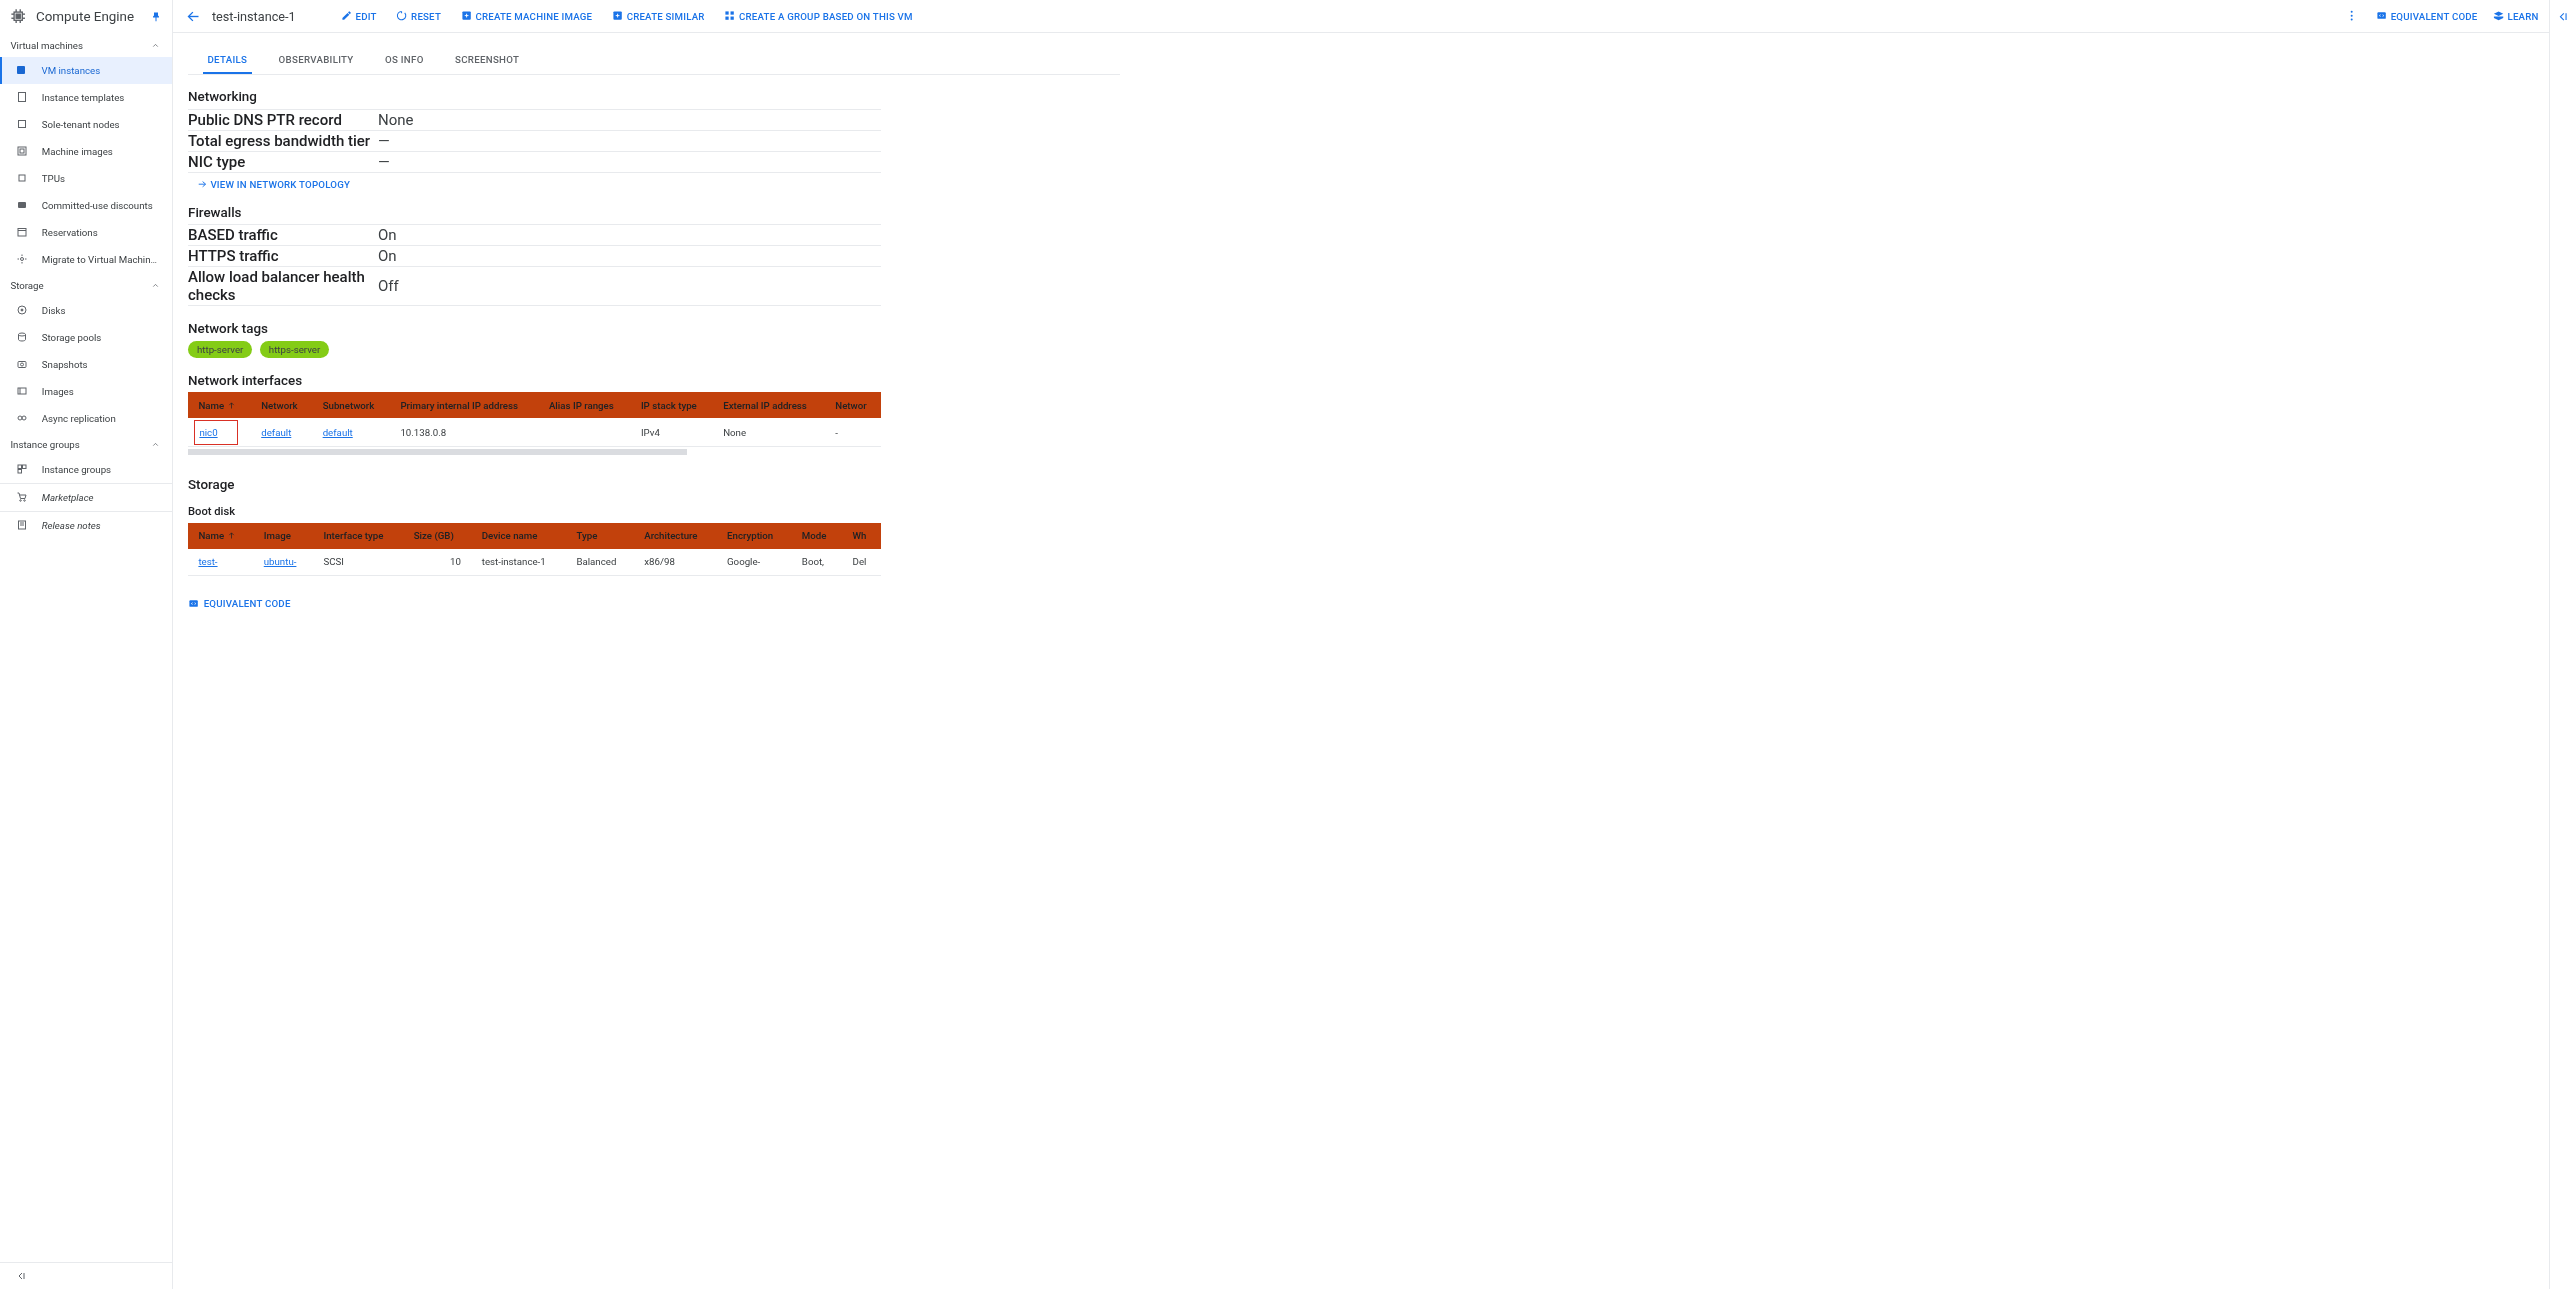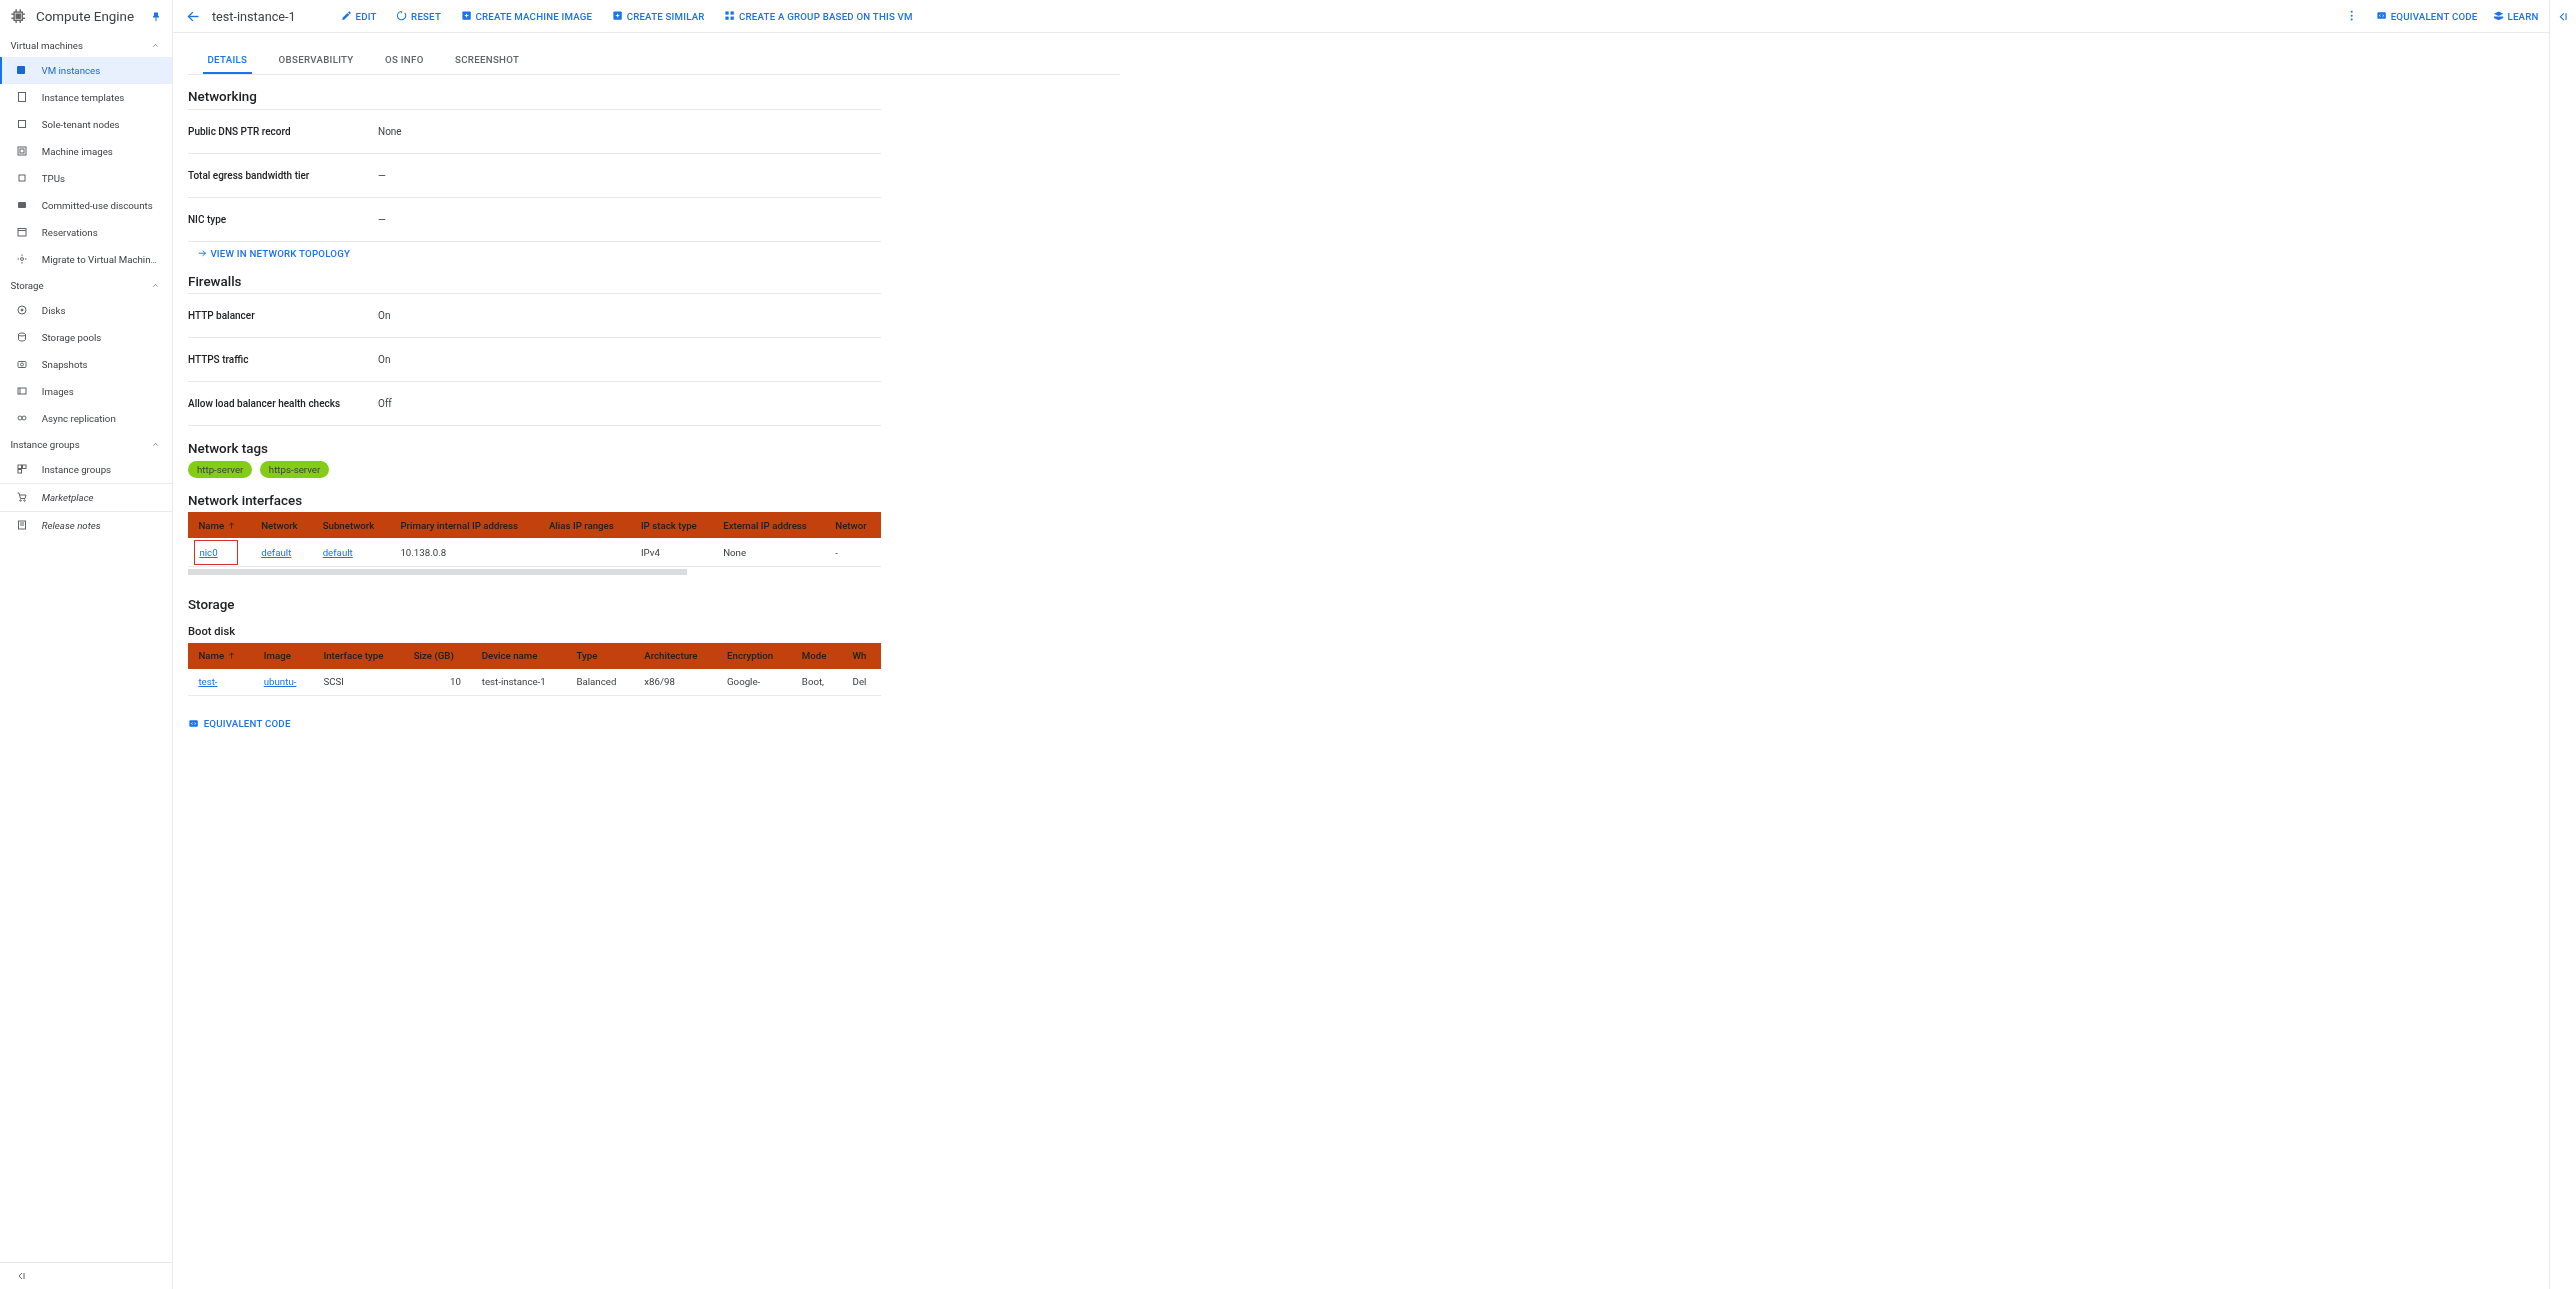--- a/index.html
+++ b/index.html
@@ -184,21 +184,21 @@
   font-weight: 500;
   color: #202124;
   margin-top: 13.4px;
   margin-bottom: 4.5px;
 }
 .kv-table {
   width: 100%;
   border-collapse: collapse;
 }
 .kv-table tr { border-bottom: 0.7px solid #e8eaed; border-top: 0.7px solid #e8eaed;}
-.kv-table td { padding: 16px 0; font-size: 10px; }
+.kv-table td { padding: 1px 0; font-size: 15px; }
 .kv-table td.k { font-weight: 500; color:#202124; width: 190px; }
 .link-row {
   margin-top: 6px; margin-bottom: 9px;
   color:#1a73e8; font-weight:500; font-size:9.7px;
   display:flex; align-items:center; gap:3px; padding-left: 9px;
   cursor:pointer; text-transform:uppercase; letter-spacing:0.2px;
 }
 .chips { display:flex; gap:7.5px; margin-top:3px; margin-bottom: 7.5px;}
 .chip {
   background:#84cc16;
@@ -606,21 +606,21 @@
               </svg>
             </span>
       <span>VIEW IN NETWORK TOPOLOGY</span>
     </div>
 
     
     <h2 class="sec">Firewalls</h2>
     <table class="kv-table">
       <tbody>
               <tr>
-                <td class="k">HTTP balancer</td>
+                <td class="k">BASED traffic</td>
                 <td>On</td>
               </tr>
       <tr>
                 <td class="k">HTTPS traffic</td>
                 <td>On</td>
               </tr>
       <tr>
                 <td class="k">Allow load balancer health checks</td>
                 <td>Off</td>
               </tr>

